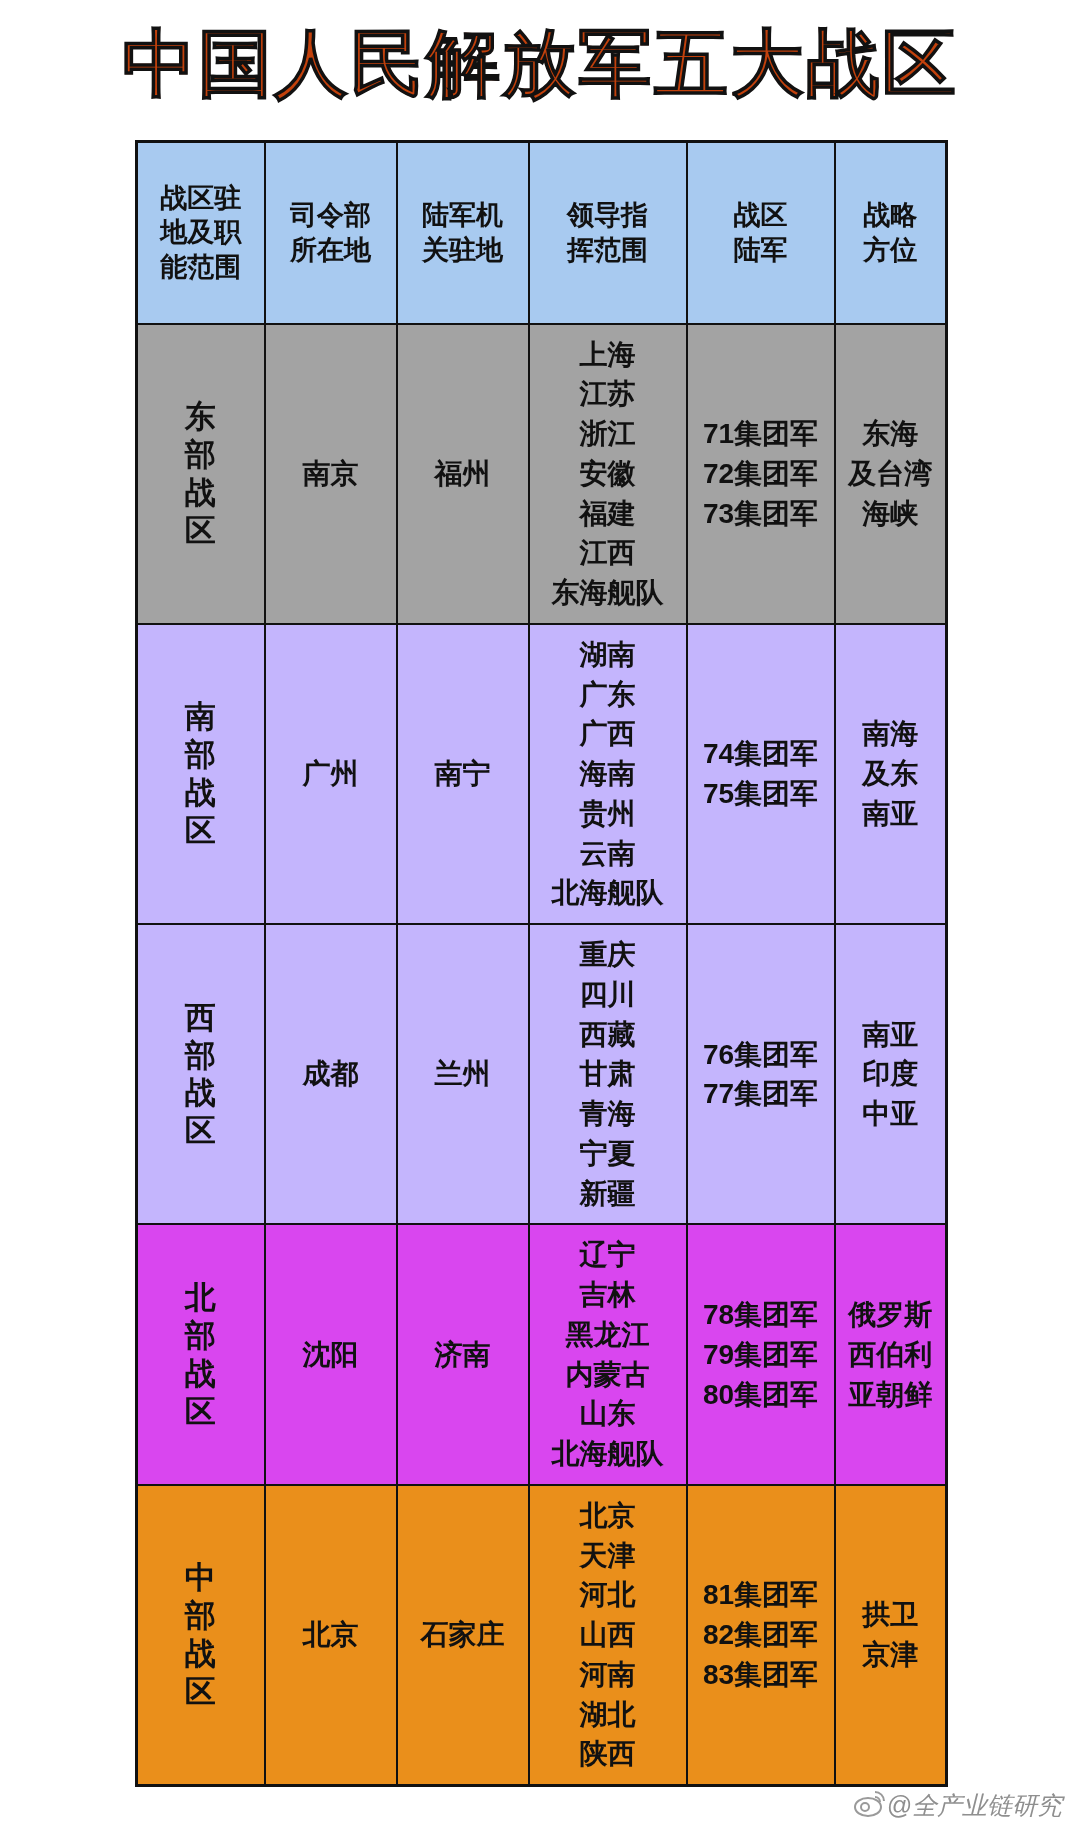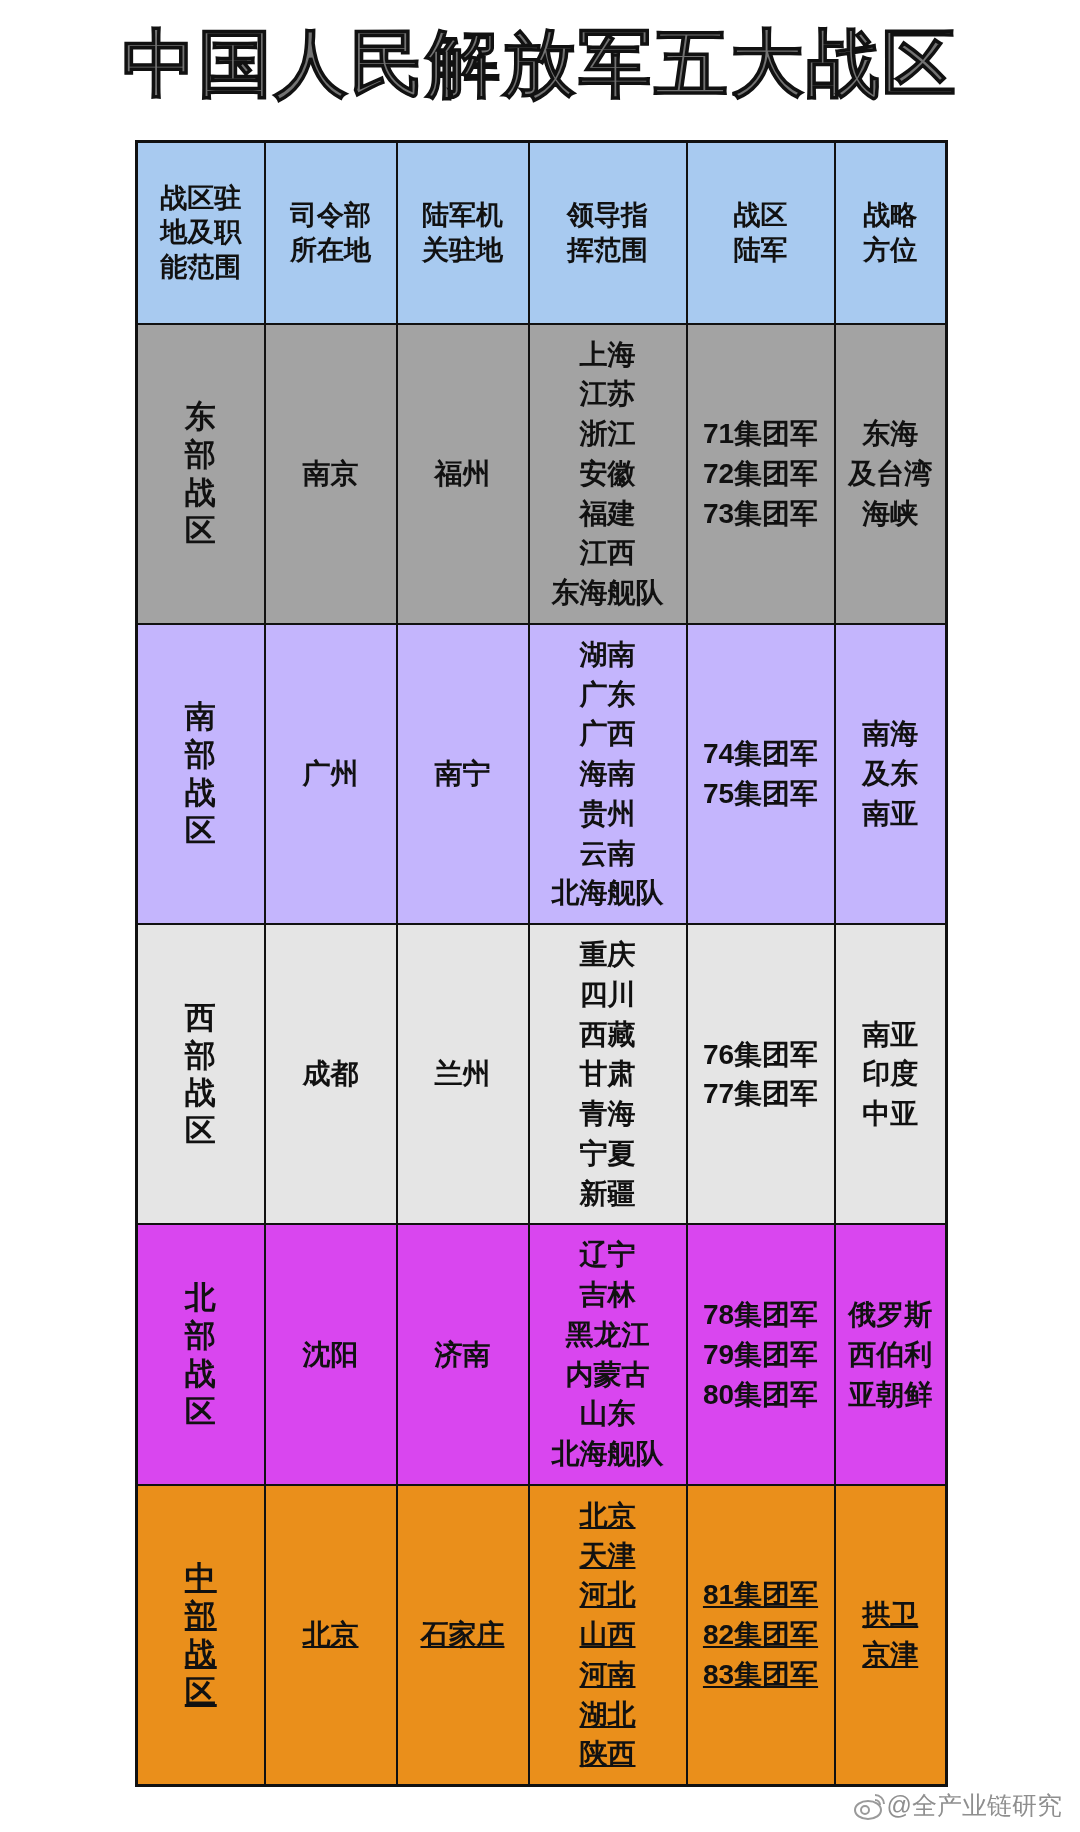--- a/index.html
+++ b/index.html
@@ -20,21 +20,21 @@
     position: relative;
     background: #ffffff;
     box-sizing: border-box;
   }
   .title {
     text-align: center;
     font-family: "Liberation Serif", serif;
     font-weight: bold;
     font-size: 74px;
     letter-spacing: 2px;
-    color: #737373;
+    color: #c2410c;
     padding-top: 26px;
     padding-bottom: 12px;
     line-height: 1.05;
     -webkit-text-stroke: 1.2px #111;
   }
   .table-wrap {
     margin: 24px auto 0 auto;
     width: 810px;
   }
   table.matrix {
@@ -73,32 +73,32 @@
   td.zone-name {
     font-size: 31px;
     line-height: 1.22;
     letter-spacing: 1px;
   }
   .cellline { display: block; white-space: nowrap; }
 
   
   .r0 td { background: #a3a3a3; }
   .r1 td { background: #c4b5fd; }
-  .r2 td { background: #e5e5e5; }
+  .r2 td { background: #c4b5fd; }
   .r3 td { background: #d946ef; }
-  .r4 td { background: #ea8f1b; text-decoration: underline; }
+  .r4 td { background: #ea8f1b; }
 
   .footer {
     position: absolute;
     right: 18px;
     bottom: 10px;
     display: flex;
-    align-items: center;
     color: #8a8a8a;
     font-size: 25px;
+    font-style: italic;
   }
   .weibo-logo {
     width: 34px;
     height: 28px;
     display: inline-block;
     position: relative;
   }
   .footer-text { color: #8f8f8f; }
 </style>
 </head>

